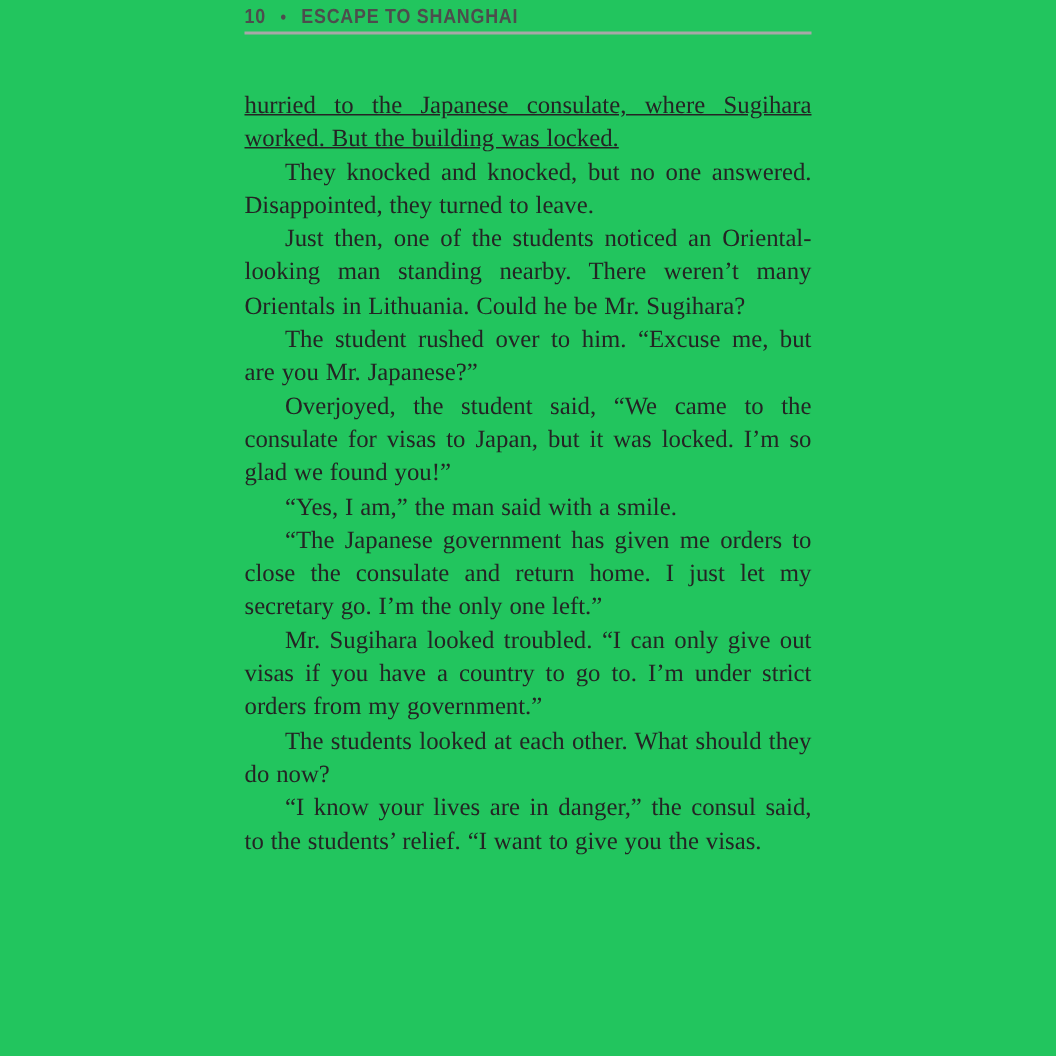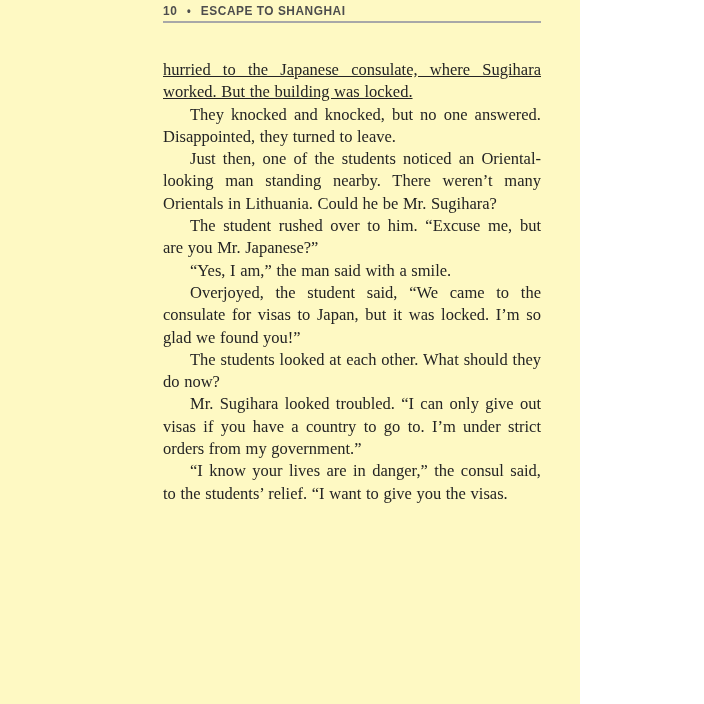--- a/index.html
+++ b/index.html
@@ -2,23 +2,23 @@
 <html><head>
 <meta charset="utf-8">
 <style>
   html, body {
     margin: 0;
     padding: 0;
     background: #ffffff;
   }
   .canvas {
     position: relative;
-    width: 580px;
+    width: 704px;
     height: 704px;
-    background: #fef9c3;
+    background: #22c55e;
     overflow: hidden;
     font-family: "Liberation Serif", serif;
   }
   .page-column {
     position: absolute;
     left: 163px;
     top: 0;
     width: 378px;
   }
   .page-header {
@@ -80,21 +80,22 @@
       <span class="title">ESCAPE TO SHANGHAI</span>
     </div>
 
     <div class="header-rule"></div>
 
     <div class="page-body">
       <p class="first">hurried to the Japanese consulate, where Sugihara worked. But the building was locked.</p>
       <p>They knocked and knocked, but no one answered. Disappointed, they turned to leave.</p>
       <p>Just then, one of the students noticed an Oriental-looking man standing nearby. There weren’t many Orientals in Lithuania. Could he be Mr. Sugihara?</p>
       <p>The student rushed over to him. “Excuse me, but are you Mr. Japanese?”</p>
+      <p>Overjoyed, the student said, “We came to the consulate for visas to Japan, but it was locked. I’m so glad we found you!”</p>
       <p>“Yes, I am,” the man said with a smile.</p>
-      <p>Overjoyed, the student said, “We came to the consulate for visas to Japan, but it was locked. I’m so glad we found you!”</p>
+      <p>“The Japanese government has given me orders to close the consulate and return home. I just let my secretary go. I’m the only one left.”</p>
+      <p>Mr. Sugihara looked troubled. “I can only give out visas if you have a country to go to. I’m under strict orders from my government.”</p>
       <p>The students looked at each other. What should they do now?</p>
-      <p>Mr. Sugihara looked troubled. “I can only give out visas if you have a country to go to. I’m under strict orders from my government.”</p>
       <p>“I know your lives are in danger,” the consul said, to the students’ relief. “I want to give you the visas.</p>
     </div>
 
   </div>
 </div>
 
 </body></html>

